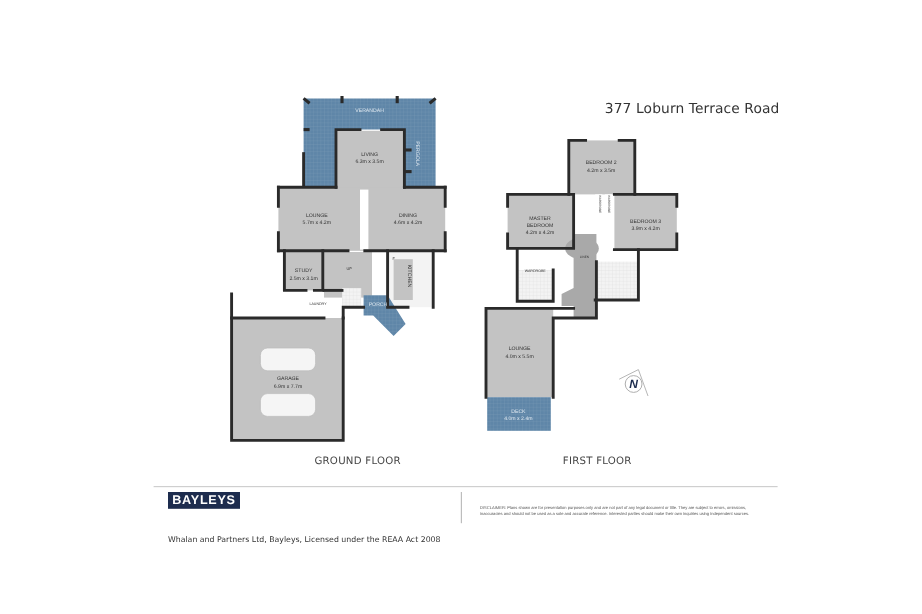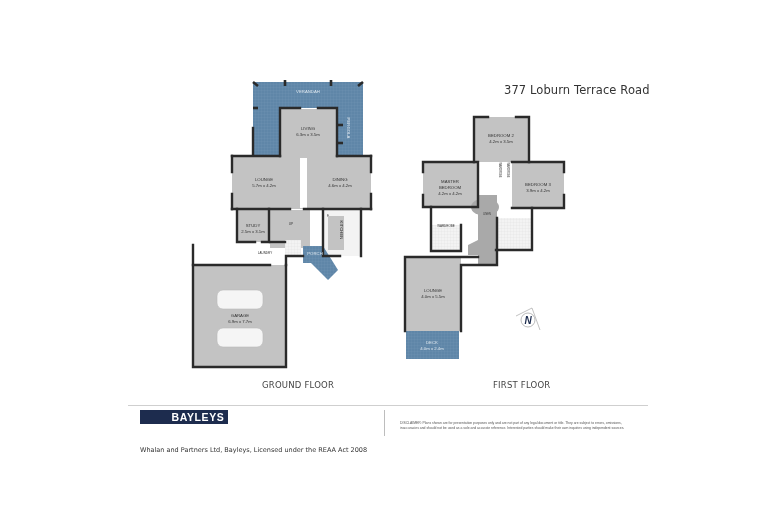--- a/index.html
+++ b/index.html
@@ -3,21 +3,21 @@
 <meta charset="utf-8">
 <style>
   html,body{margin:0;padding:0;background:#ffffff;}
   body{width:768px;height:512px;position:relative;overflow:hidden;font-family:"Liberation Sans",sans-serif;}
   .abs{position:absolute;}
   svg{position:absolute;left:0;top:0;}
   .title{left:488px;top:83px;font-size:11.5px;color:#333;letter-spacing:0.1px;font-family:"DejaVu Sans",sans-serif;margin-left:16px;}
   .floorlabel{font-size:8.5px;color:#444;font-family:"DejaVu Sans",sans-serif;letter-spacing:0.2px;}
   .rule{left:128px;top:405px;width:520px;height:1px;background:#cfcfcf;}
   .vrule{left:384px;top:410px;width:1px;height:26px;background:#bdbdbd;}
-  .logo{left:140px;top:410px;width:60px;height:14px;background:#1d2c4e;color:#fff;font-weight:bold;font-size:10.5px;line-height:14px;text-align:center;letter-spacing:0.6px;padding-left:28px;}
+  .logo{left:140px;top:410px;width:60px;height:14px;background:#1d2c4e;color:#fff;font-weight:bold;font-size:10.5px;line-height:14px;text-align:center;letter-spacing:0.6px;}
   .licence{left:140px;top:446px;font-size:6.5px;color:#333;font-family:"DejaVu Sans",sans-serif;}
   .disclaimer{left:400px;top:421px;width:230px;font-size:3.4px;line-height:4.6px;color:#555;}
 </style>
 </head>
 <body>
 
 <svg width="768" height="512" viewBox="0 0 768 512">
   <defs>
     <pattern id="tile" width="3" height="3" patternUnits="userSpaceOnUse">
       <rect width="3" height="3" fill="#5f86a8"></rect>
@@ -153,19 +153,19 @@
       <path d="M-12 -4 L4 -12 L12 10" fill="none" stroke="#999" stroke-width="0.6"></path>
       <circle r="7" fill="#fff" stroke="#aaa" stroke-width="0.8"></circle>
       <text x="0" y="3.5" text-anchor="middle" font-size="10" font-weight="bold" font-style="italic" fill="#1d2c4e" font-family="Liberation Sans, sans-serif">N</text>
     </g>
   </g>
 </svg>
 
 <div class="abs title">377 Loburn Terrace Road</div>
 
 <div class="abs floorlabel" style="left:262px;top:380px;text-align:center;">GROUND FLOOR</div>
-<div class="abs floorlabel" style="left:469px;top:380px;margin-left:24px;">FIRST FLOOR</div>
+<div class="abs floorlabel" style="left:469px;top:380px;">FIRST FLOOR</div>
 
 <div class="abs rule"></div>
 <div class="abs logo">BAYLEYS</div>
 <div class="abs licence">Whalan and Partners Ltd, Bayleys, Licensed under the REAA Act 2008</div>
 <div class="abs vrule"></div>
 <div class="abs disclaimer">DISCLAIMER: Plans shown are for presentation purposes only and are not part of any legal document or title. They are subject to errors, omissions, inaccuracies and should not be used as a sole and accurate reference. Interested parties should make their own inquiries using independent sources.</div>
 
 </body></html>

